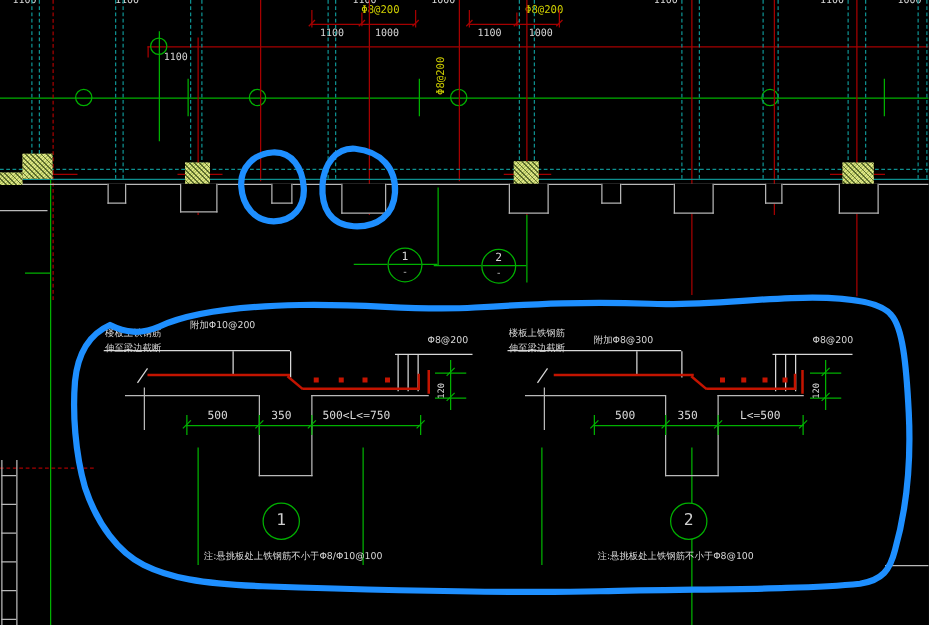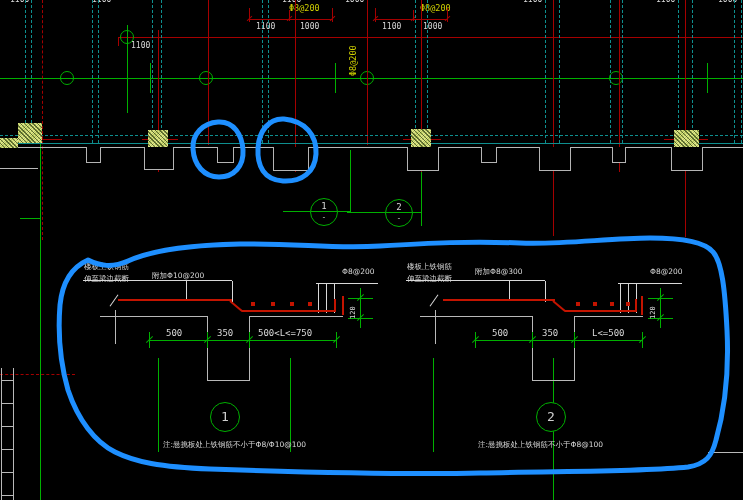--- a/index.html
+++ b/index.html
@@ -184,21 +184,21 @@
   <div class="v grn" style="left:290px;top:358px;height:94px"></div>
   <div class="v grn" style="left:433px;top:358px;height:94px"></div>
   <div class="v grn" style="left:553px;top:358px;height:94px"></div>
   <div class="v grn" style="left:553px;top:452px;height:48px"></div>
 
   <span class="t cjk" style="left:84px;top:263px">楼板上铁钢筋</span>
   <span class="t cjk" style="left:84px;top:275px">伸至梁边截断</span>
   <div class="h wht" style="left:83px;top:280px;width:149px"></div>
   <div class="v wht" style="left:186px;top:281px;height:19px"></div>
   <div class="v wht" style="left:232px;top:281px;height:21px"></div>
-  <span class="t cjk" style="left:152px;top:272px">附加Φ10@200</span>
+  <span class="t cjk" style="left:152px;top:256px">附加Φ10@200</span>
   <span class="t cjk" style="left:342px;top:268px">Φ8@200</span>
   <div class="h wht" style="left:316px;top:283px;width:62px"></div>
   <div class="v wht" style="left:318px;top:284px;height:29px"></div>
   <div class="v wht" style="left:326px;top:284px;height:29px"></div>
   <div class="v wht" style="left:334px;top:284px;height:29px"></div>
 
   <div class="h gry" style="left:100px;top:316px;width:107px"></div>
   <div class="v gry" style="left:115px;top:310px;height:34px"></div>
   <div class="v gry" style="left:207px;top:316px;height:65px"></div>
   <div class="h gry" style="left:207px;top:380px;width:43px"></div>

